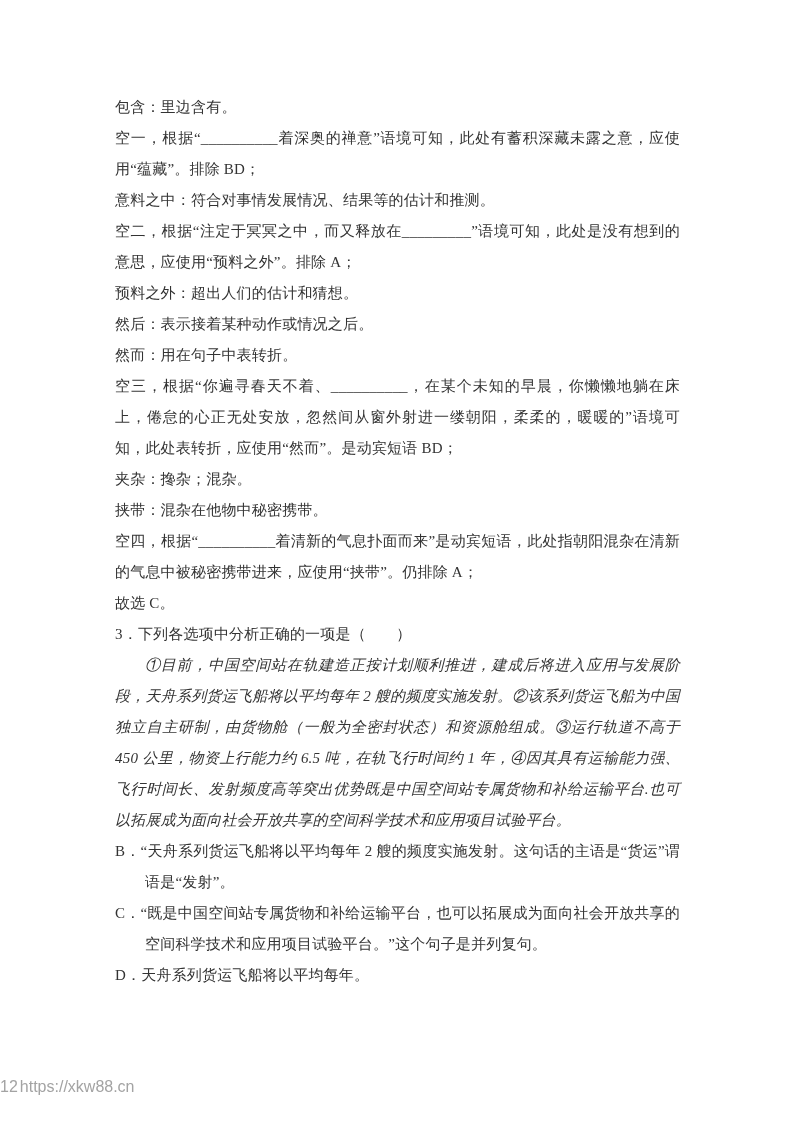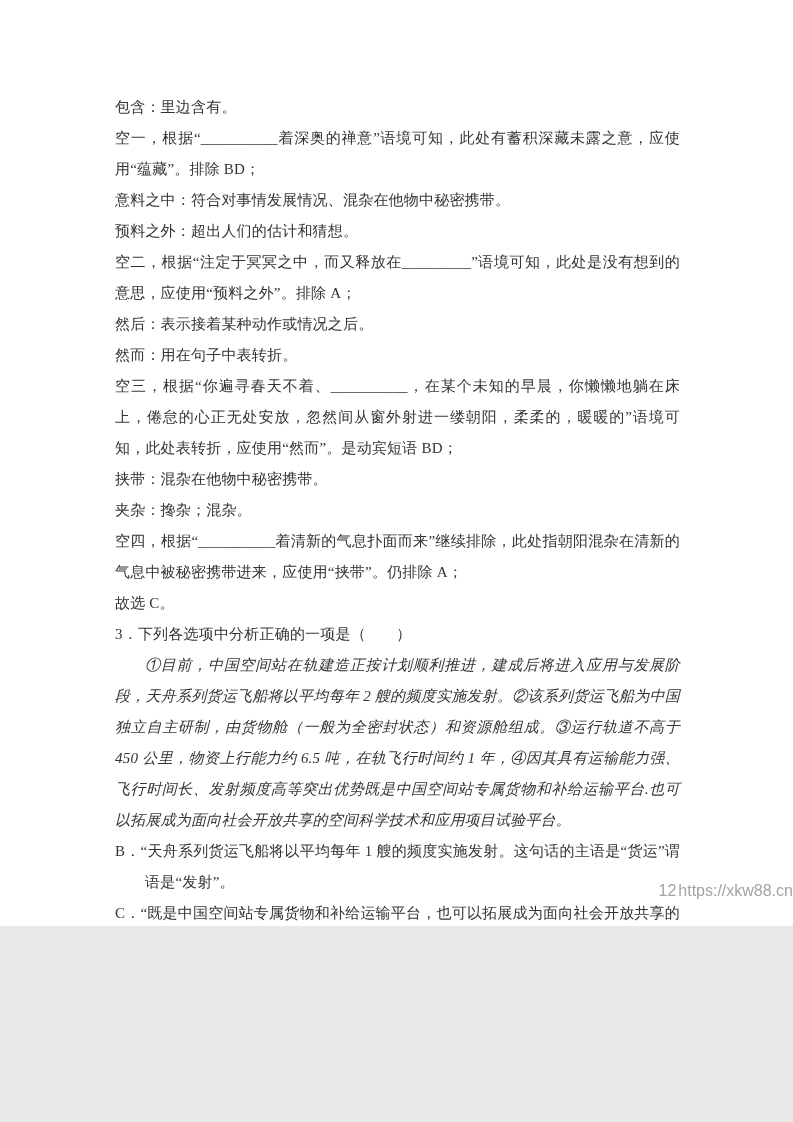--- a/index.html
+++ b/index.html
@@ -2,21 +2,21 @@
 <html><head>
 <meta charset="utf-8">
 <style>
   html, body {
     margin: 0;
     padding: 0;
     background: #e9e9e9;
   }
   .page {
     width: 793px;
-    height: 926px;
+    height: 1122px;
     margin: 0 auto;
     background: #ffffff;
     position: relative;
     box-sizing: border-box;
     padding: 92px 113px 0 115px;
     font-family: "Liberation Serif", "DejaVu Serif", serif;
     color: #333333;
     overflow: hidden;
   }
   .para {
@@ -32,49 +32,49 @@
   }
   .para-option {
     padding-left: 2em;
     text-indent: -2em;
   }
   .footer {
     position: absolute;
     left: 0;
     right: 0;
     bottom: 26px;
-    text-align: right;
+    text-align: left;
     color: #a3a3a3;
     font-size: 16px;
     font-family: "Liberation Sans", "DejaVu Sans", sans-serif;
   }
   .footer .page-num {
     margin-right: 2px;
   }
 </style>
 </head>
 <body>
 
 <div class="page">
 
   <p class="para">包含：里边含有。</p>
   <p class="para">空一，根据“__________着深奥的禅意”语境可知，此处有蓄积深藏未露之意，应使用“蕴藏”。排除 BD；</p>
-  <p class="para">意料之中：符合对事情发展情况、混杂在他物中秘密携带。</p>
+  <p class="para">意料之中：符合对事情发展情况、结果等的估计和推测。</p>
+  <p class="para">空二，根据“注定于冥冥之中，而又释放在_________”语境可知，此处是没有想到的意思，应使用“预料之外”。排除 A；</p>
   <p class="para">预料之外：超出人们的估计和猜想。</p>
-  <p class="para">空二，根据“注定于冥冥之中，而又释放在_________”语境可知，此处是没有想到的意思，应使用“预料之外”。排除 A；</p>
   <p class="para">然后：表示接着某种动作或情况之后。</p>
   <p class="para">然而：用在句子中表转折。</p>
   <p class="para">空三，根据“你遍寻春天不着、__________，在某个未知的早晨，你懒懒地躺在床上，倦怠的心正无处安放，忽然间从窗外射进一缕朝阳，柔柔的，暖暖的”语境可知，此处表转折，应使用“然而”。是动宾短语 BD；</p>
+  <p class="para">夹杂：搀杂；混杂。</p>
   <p class="para">挟带：混杂在他物中秘密携带。</p>
-  <p class="para">夹杂：搀杂；混杂。</p>
-  <p class="para">空四，根据“__________着清新的气息扑面而来”继续排除，此处指朝阳混杂在清新的气息中被秘密携带进来，应使用“挟带”。仍排除 A；</p>
+  <p class="para">空四，根据“__________着清新的气息扑面而来”是动宾短语，此处指朝阳混杂在清新的气息中被秘密携带进来，应使用“挟带”。仍排除 A；</p>
   <p class="para">故选 C。</p>
   <p class="para">3．下列各选项中分析正确的一项是（　　）</p>
   <p class="para para-indent">①目前，中国空间站在轨建造正按计划顺利推进，建成后将进入应用与发展阶段，天舟系列货运飞船将以平均每年 2 艘的频度实施发射。②该系列货运飞船为中国独立自主研制，由货物舱（一般为全密封状态）和资源舱组成。③运行轨道不高于 450 公里，物资上行能力约 6.5 吨，在轨飞行时间约 1 年，④因其具有运输能力强、飞行时间长、发射频度高等突出优势既是中国空间站专属货物和补给运输平台.也可以拓展成为面向社会开放共享的空间科学技术和应用项目试验平台。</p>
-  <p class="para para-option">B．“天舟系列货运飞船将以平均每年 1 艘的频度实施发射。这句话的主语是“货运”谓语是“发射”。</p>
+  <p class="para para-option">B．“天舟系列货运飞船将以平均每年 2 艘的频度实施发射。这句话的主语是“货运”谓语是“发射”。</p>
   <p class="para para-option">C．“既是中国空间站专属货物和补给运输平台，也可以拓展成为面向社会开放共享的空间科学技术和应用项目试验平台。”这个句子是并列复句。</p>
   <p class="para para-option">D．天舟系列货运飞船将以平均每年。</p>
 
   <div class="footer">
     <span class="page-num">12</span><span>https://xkw88.cn</span>
   </div>
 
 </div>
 
 </body></html>

